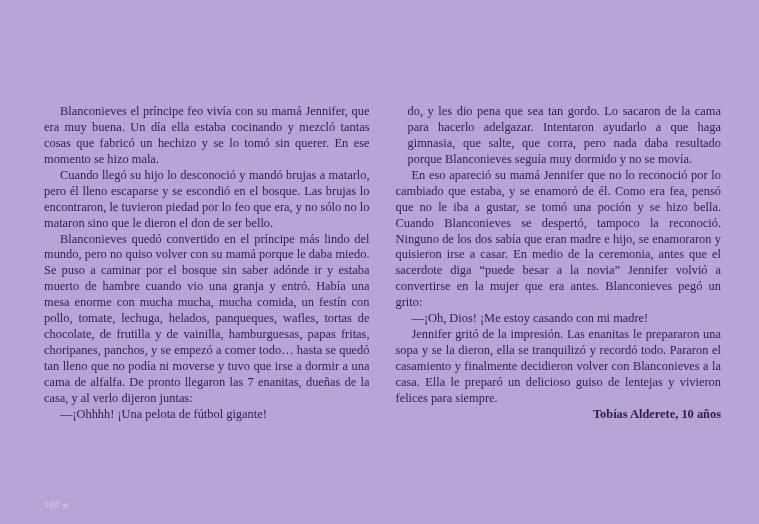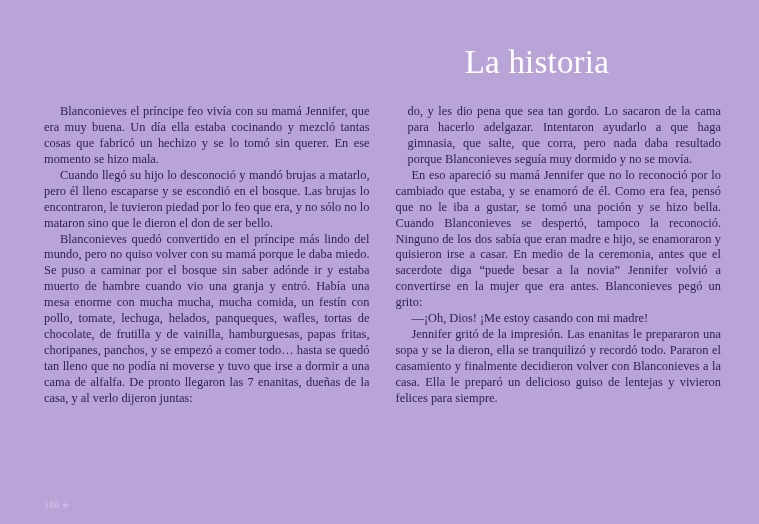--- a/index.html
+++ b/index.html
@@ -84,36 +84,37 @@
     font-size: 8px;
     margin-left: 2px;
   }
 </style>
 </head>
 <body>
 
 <div class="page">
 
   <div class="title">
-    <span class="line1">La historia</span>
   </div>
 
   <div class="columns">
 
     <div class="col">
       <p>Blanconieves el príncipe feo vivía con su mamá Jennifer, que era muy buena. Un día ella estaba cocinando y mezcló tantas cosas que fabricó un hechizo y se lo tomó sin querer. En ese momento se hizo mala.</p>
       <p>Cuando llegó su hijo lo desconoció y mandó brujas a matarlo, pero él lleno escaparse y se escondió en el bosque. Las brujas lo encontraron, le tuvieron piedad por lo feo que era, y no sólo no lo mataron sino que le dieron el don de ser bello.</p>
       <p> Blanconieves quedó convertido en el príncipe más lindo del mundo, pero no quiso volver con su mamá porque le daba miedo. Se puso a caminar por el bosque sin saber adónde ir y estaba muerto de hambre cuando vio una granja y entró. Había una mesa enorme con mucha mucha, mucha comida, un festín con pollo, tomate, lechuga, helados, panqueques, wafles, tortas de chocolate, de frutilla y de vainilla, hamburguesas, papas fritas, choripanes, panchos, y se empezó a comer todo… hasta se quedó tan lleno que no podía ni moverse y tuvo que irse a dormir a una cama de alfalfa. De pronto llegaron las 7 enanitas, dueñas de la casa, y al verlo dijeron juntas:</p>
+      <p class="dialog">—¡Ohhhh! ¡Una pelota de fútbol gigante!</p>
     </div>
 
     <div class="col">
       <p class="noindent">do, y les dio pena que sea tan gordo. Lo sacaron de la cama para hacerlo adelgazar. Intentaron ayudarlo a que haga gimnasia, que salte, que corra, pero nada daba resultado porque Blanconieves seguía muy dormido y no se movía.</p>
       <p>En eso apareció su mamá Jennifer que no lo reconoció por lo cambiado que estaba, y se enamoró de él. Como era fea, pensó que no le iba a gustar, se tomó una poción y se hizo bella. Cuando Blanconieves se despertó, tampoco la reconoció. Ninguno de los dos sabía que eran madre e hijo, se enamoraron y quisieron irse a casar. En medio de la ceremonia, antes que el sacerdote diga “puede besar a la novia” Jennifer volvió a convertirse en la mujer que era antes. Blanconieves pegó un grito:</p>
       <p class="dialog">—¡Oh, Dios! ¡Me estoy casando con mi madre!</p>
       <p>Jennifer gritó de la impresión. Las enanitas le prepararon una sopa y se la dieron, ella se tranquilizó y recordó todo. Pararon el casamiento y finalmente decidieron volver con Blanconieves a la casa. Ella le preparó un delicioso guiso de lentejas y vivieron felices para siempre.</p>
+      <p class="signature">Tobías Alderete, 10 años</p>
     </div>
 
   </div>
 
   <div class="folio">
     <span>100</span><span class="star">★</span>
   </div>
 
 </div>
 

